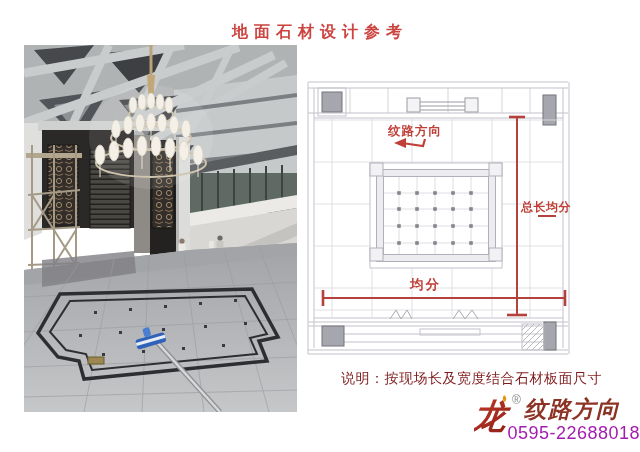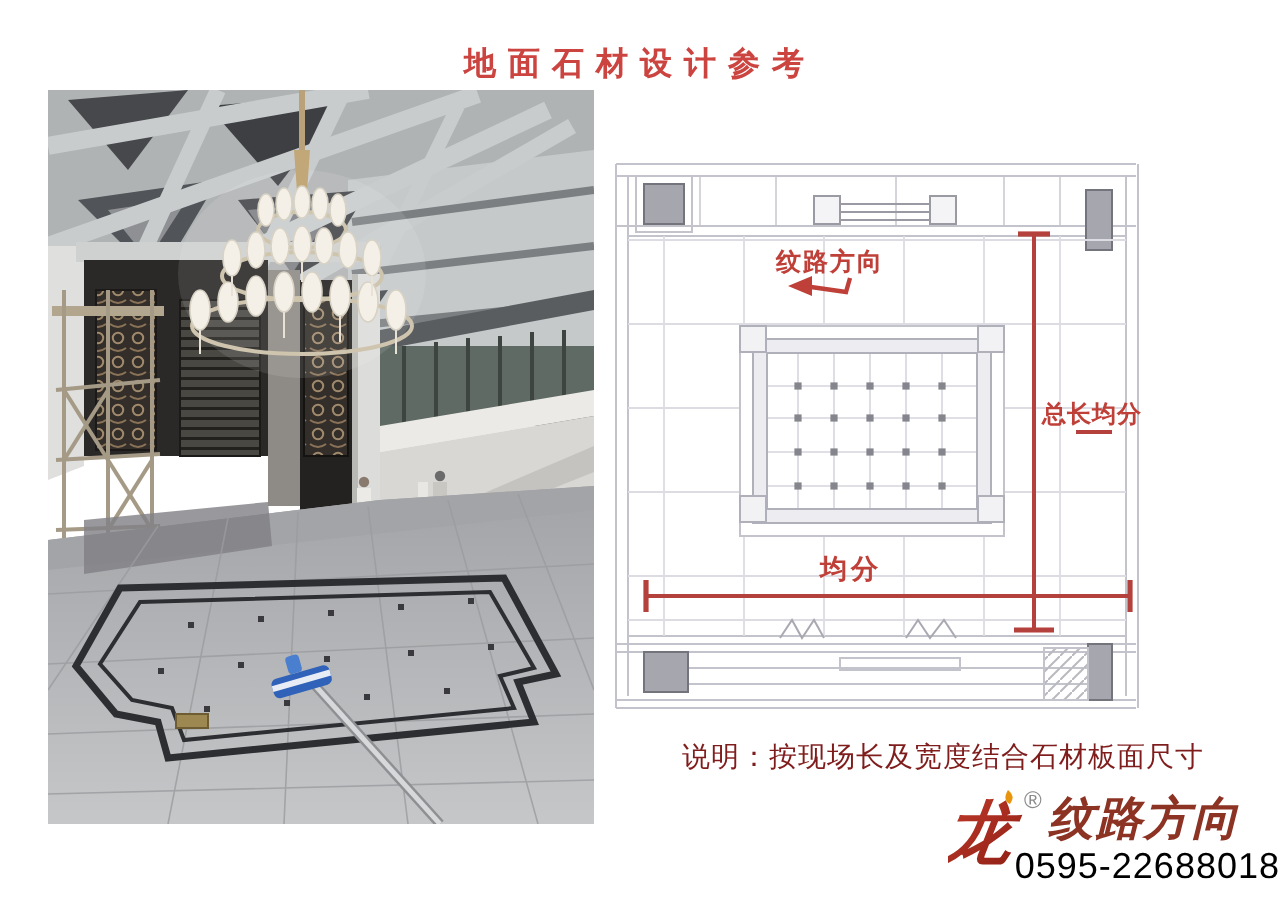--- a/index.html
+++ b/index.html
@@ -19,21 +19,21 @@
   }
   .brand{position:absolute;left:474px;top:390px;width:166px;height:60px;}
   .brand-mark{position:absolute;left:0px;top:2px;width:52px;height:46px;}
   .brand-name{
     position:absolute;left:50px;top:4px;width:116px;
     font-family:"DejaVu Serif",serif;font-style:italic;font-weight:bold;
     font-size:23px;color:#8c3324;letter-spacing:1px;white-space:nowrap;
   }
   .brand-phone{
     position:absolute;left:28px;top:33px;width:138px;text-align:right;
-    font-size:18px;color:#000000;letter-spacing:0.5px;
+    font-size:18px;color:#a21caf;letter-spacing:0.5px;
   }
   svg text.redlbl{fill:#bf4038;font-family:"Liberation Sans",sans-serif;font-weight:bold;}
 </style>
 </head>
 <body>
 
 <div class="canvas">
 
   <div class="page-title">地面石材设计参考</div>
 

